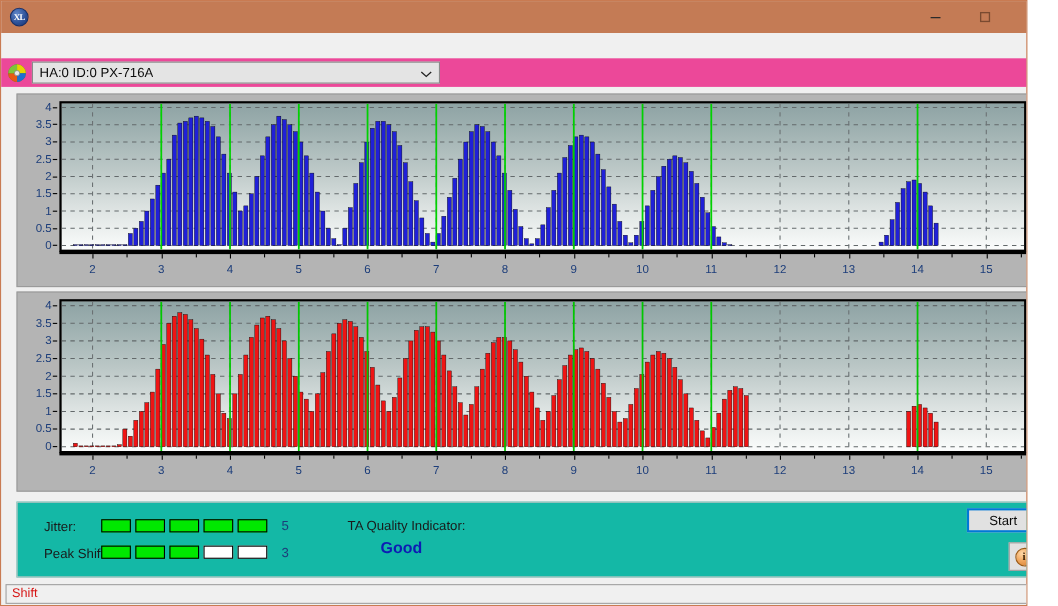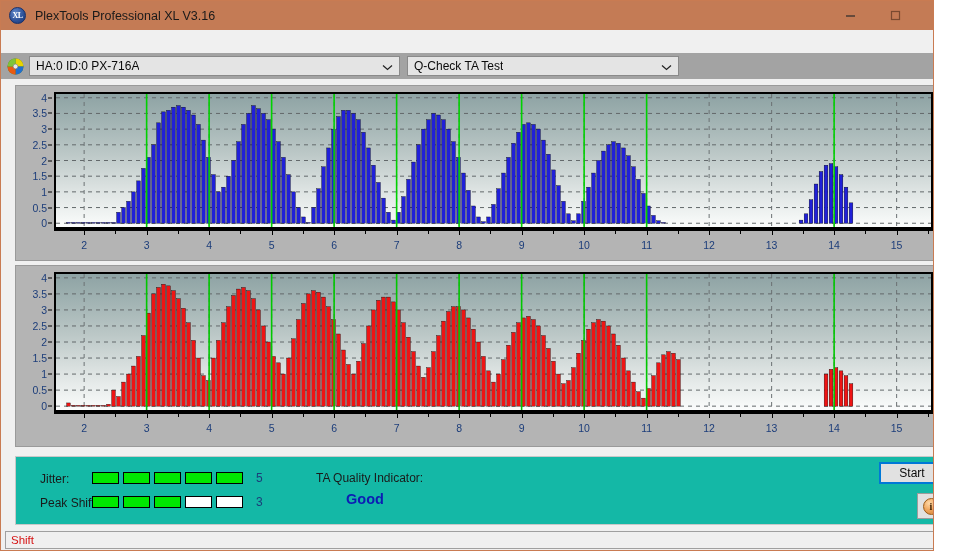--- a/index.html
+++ b/index.html
@@ -91,21 +91,21 @@
     margin-right: 10px;
     white-space: nowrap;
   }
 
   
   .toolbar {
     position: absolute;
     left: 0; top: 52px;
     width: 962px;
     height: 26px;
-    background: #a3a3a3;
+    background: #ec4899;
     display: flex;
     align-items: center;
   }
   .disc-icon {
     width: 17px; height: 17px;
     margin-left: 6px;
     margin-right: 5px;
     flex: 0 0 auto;
   }
   .combo {
@@ -306,21 +306,20 @@
     padding-left: 5px;
   }
 </style>
 </head>
 <body>
 
 <div id="app">
 
   <div class="titlebar">
     <div class="app-logo">XL</div>
-    <div class="title-text">PlexTools Professional XL V3.16</div>
     <div class="win-controls">
       <div class="win-btn">
         <svg width="13" height="13" viewBox="0 0 13 13">
             <line x1="2" y1="7" x2="11" y2="7" stroke="#2b2b2b" stroke-width="1.2"></line>
           </svg>
       </div>
       <div class="win-btn">
         <svg width="13" height="13" viewBox="0 0 13 13">
             <rect x="2.5" y="2.5" width="8" height="8" fill="none" stroke="#7a4a30" stroke-width="1.2"></rect>
           </svg>
@@ -348,28 +347,20 @@
     <div class="combo" id="combo-drive">
       <span class="combo-label">HA:0 ID:0  PX-716A</span>
       <span class="chev">
         <svg width="11" height="7" viewBox="0 0 11 7">
             <polyline points="1,1.5 5.5,5.5 10,1.5" fill="none" stroke="#222" stroke-width="1.2"></polyline>
           </svg>
       </span>
     </div>
 
 
-    <div class="combo" id="combo-test">
-      <span class="combo-label">Q-Check TA Test</span>
-      <span class="chev">
-        <svg width="11" height="7" viewBox="0 0 11 7">
-            <polyline points="1,1.5 5.5,5.5 10,1.5" fill="none" stroke="#222" stroke-width="1.2"></polyline>
-          </svg>
-      </span>
-    </div>
   </div>
 
   <div class="chart-panel" id="chart-top">
     <div class="ylabels">
         <div class="ylabel" style="top: 137.236px;">0</div>
         <div class="ytick" style="top: 137.236px;"></div>
         <div class="ylabel" style="top: 121.552px;">0.5</div>
         <div class="ytick" style="top: 121.552px;"></div>
         <div class="ylabel" style="top: 105.868px;">1</div>
         <div class="ytick" style="top: 105.868px;"></div>

